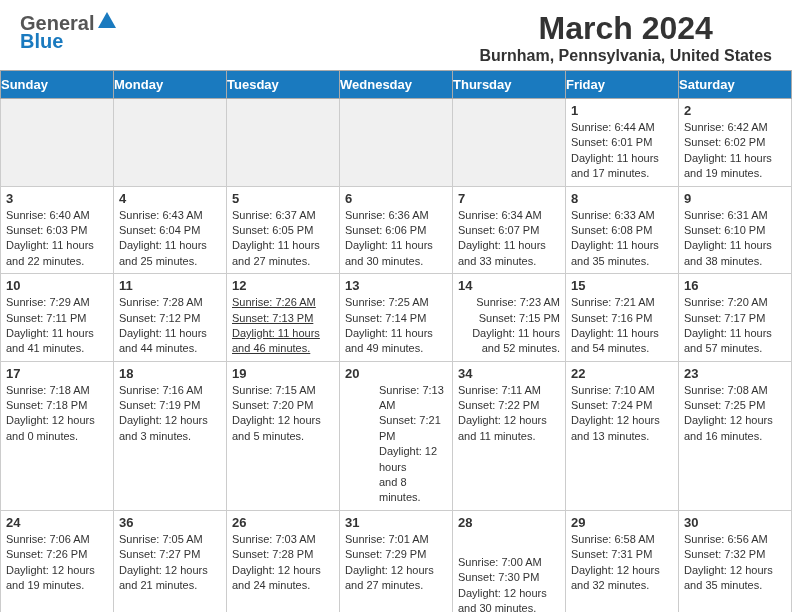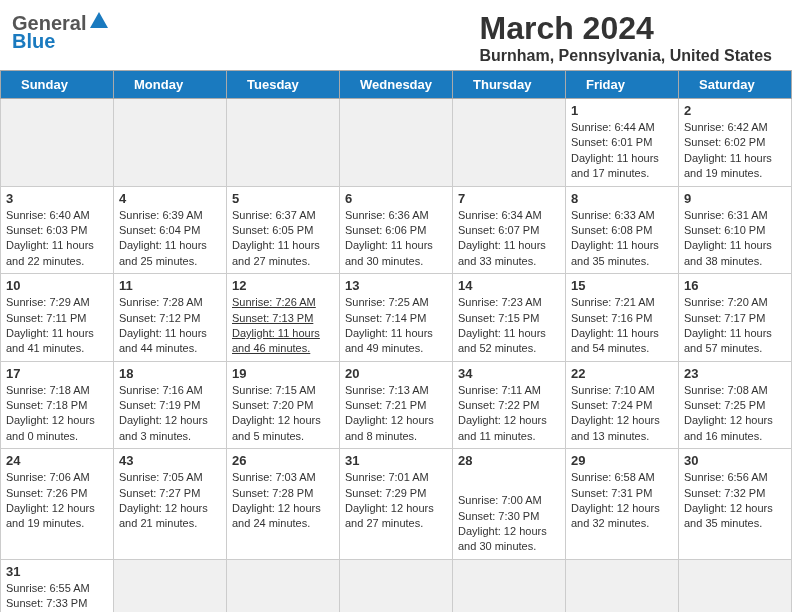--- a/index.html
+++ b/index.html
@@ -3,36 +3,36 @@
   <meta charset="utf-8">
   <style>
     * { box-sizing: border-box; margin: 0; padding: 0; }
     body {
       font-family: Arial, sans-serif;
       background: #fff;
       width: 792px;
       min-height: 612px;
     }
     .header {
-      padding: 10px 20px 5px 12px;
+      padding: 10px 20px 5px 20px;
       display: flex;
       justify-content: space-between;
       align-items: flex-start;
     }
     .logo {
       display: flex;
       flex-direction: column;
       align-items: flex-start;
     }
     .logo-row {
       display: flex;
       align-items: center;
     }
     .title-block {
-      text-align: left;
+      text-align: center;
     }
     .title-block h1 {
       font-size: 32px;
       font-weight: bold;
       color: #333;
     }
     .title-block h2 {
       font-size: 16px;
       font-weight: bold;
       color: #333;
@@ -40,21 +40,21 @@
     .calendar {
       width: 100%;
       border-collapse: collapse;
       table-layout: fixed;
     }
     .calendar thead th {
       background: #1a7abf;
       color: #fff;
       font-size: 13px;
       font-weight: bold;
-      padding: 6px 20px;
+      padding: 6px 0;
       text-align: left;
       border: 1px solid #aaa;
     }
     .calendar td {
       border: 1px solid #ccc;
       vertical-align: top;
       padding: 4px 5px;
       font-size: 11px;
       background: #fff;
       min-height: 70px;
@@ -137,21 +137,21 @@
       <tr>
         <td>
           <span class="day-num">3</span>
           <div class="day-detail" style="white-space: pre-line;">Sunrise: 6:40 AM
 Sunset: 6:03 PM
 Daylight: 11 hours
 and 22 minutes.</div>
         </td>
         <td>
           <span class="day-num">4</span>
-          <div class="day-detail" style="white-space: pre-line;">Sunrise: 6:39 AM
+          <div class="day-detail" style="white-space: pre-line;">Sunrise: 6:43 AM
 Sunset: 6:04 PM
 Daylight: 11 hours
 and 25 minutes.</div>
         </td>
         <td>
           <span class="day-num">5</span>
           <div class="day-detail" style="white-space: pre-line;">Sunrise: 6:37 AM
 Sunset: 6:05 PM
 Daylight: 11 hours
 and 27 minutes.</div>
@@ -209,21 +209,21 @@
         </td>
         <td>
           <span class="day-num">13</span>
           <div class="day-detail" style="white-space: pre-line;">Sunrise: 7:25 AM
 Sunset: 7:14 PM
 Daylight: 11 hours
 and 49 minutes.</div>
         </td>
         <td>
           <span class="day-num">14</span>
-          <div class="day-detail" style="white-space: pre-line;">Sunrise: 7:23 AM
+          <div class="day-detail" style="white-space: pre-line; text-align: right;">Sunrise: 7:23 AM
 Sunset: 7:15 PM
 Daylight: 11 hours
 and 52 minutes.</div>
         </td>
         <td>
           <span class="day-num">15</span>
           <div class="day-detail" style="white-space: pre-line;">Sunrise: 7:21 AM
 Sunset: 7:16 PM
 Daylight: 11 hours
 and 54 minutes.</div>
@@ -253,21 +253,21 @@
         </td>
         <td>
           <span class="day-num">19</span>
           <div class="day-detail" style="white-space: pre-line;">Sunrise: 7:15 AM
 Sunset: 7:20 PM
 Daylight: 12 hours
 and 5 minutes.</div>
         </td>
         <td>
           <span class="day-num">20</span>
-          <div class="day-detail" style="white-space: pre-line;">Sunrise: 7:13 AM
+          <div class="day-detail" style="white-space: pre-line; margin-left: 34px;">Sunrise: 7:13 AM
 Sunset: 7:21 PM
 Daylight: 12 hours
 and 8 minutes.</div>
         </td>
         <td>
           <span class="day-num">34</span>
           <div class="day-detail" style="white-space: pre-line;">Sunrise: 7:11 AM
 Sunset: 7:22 PM
 Daylight: 12 hours
 and 11 minutes.</div>
@@ -289,21 +289,21 @@
       </tr>
       <tr>
         <td>
           <span class="day-num">24</span>
           <div class="day-detail" style="white-space: pre-line;">Sunrise: 7:06 AM
 Sunset: 7:26 PM
 Daylight: 12 hours
 and 19 minutes.</div>
         </td>
         <td>
-          <span class="day-num">43</span>
+          <span class="day-num">36</span>
           <div class="day-detail" style="white-space: pre-line;">Sunrise: 7:05 AM
 Sunset: 7:27 PM
 Daylight: 12 hours
 and 21 minutes.</div>
         </td>
         <td>
           <span class="day-num">26</span>
           <div class="day-detail" style="white-space: pre-line;">Sunrise: 7:03 AM
 Sunset: 7:28 PM
 Daylight: 12 hours

